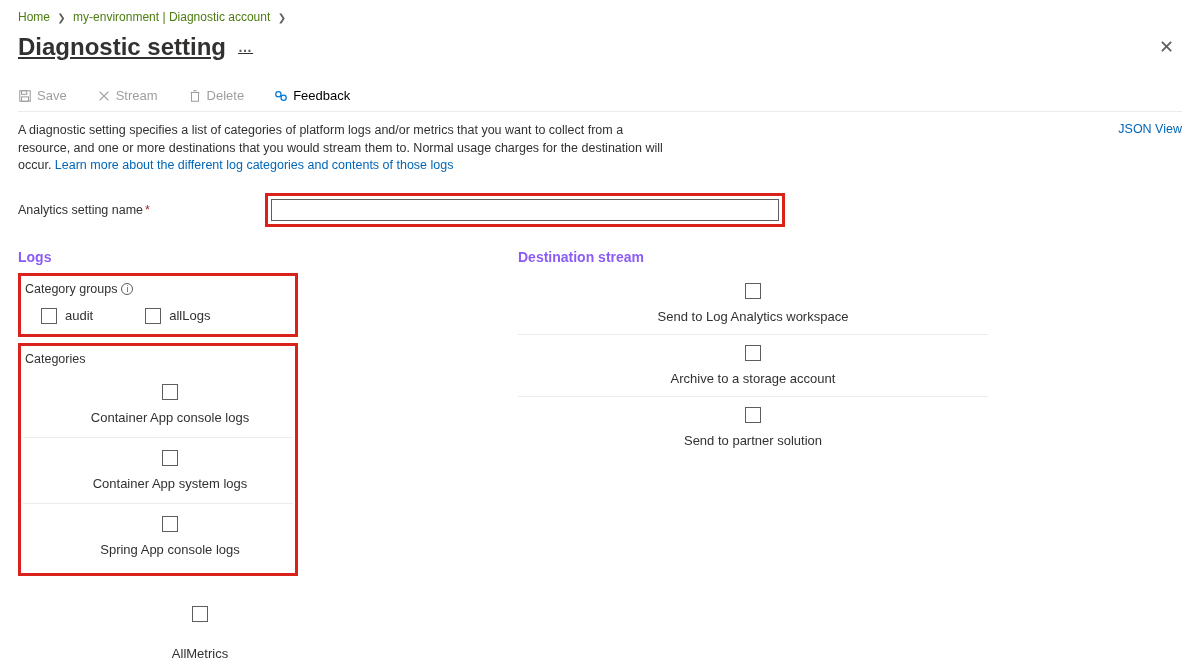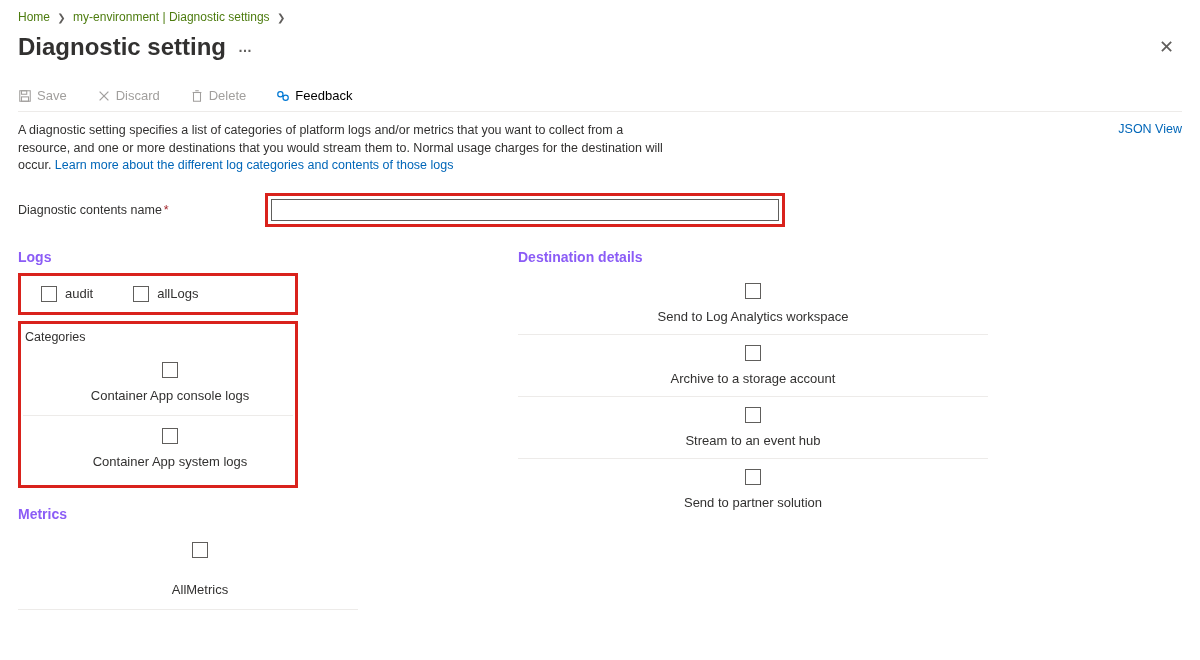--- a/index.html
+++ b/index.html
@@ -22,20 +22,21 @@
       align-items: center;
       margin: 6px 0 18px 0;
     }
     .page-title {
       font-size: 24px;
       font-weight: 600;
       color: #323130;
       display: flex;
       align-items: center;
       gap: 12px;
+      text-decoration: underline;
     }
     .page-title .dots { color: #605e5c; font-size: 14px; letter-spacing: 1px; }
     .close-x { font-size: 18px; color: #605e5c; cursor: pointer; padding: 4px 8px; }
     .toolbar {
       display: flex;
       gap: 30px;
       padding: 8px 0;
       border-bottom: 1px solid #edebe9;
       margin-bottom: 10px;
       align-items: center;
@@ -125,21 +126,21 @@
       display: flex;
       align-items: center;
       gap: 10px;
       padding: 12px 4px;
       font-size: 13px;
       flex-direction: column;
     }
     .check-row + .check-row { border-top: 1px solid #edebe9; }
     .group-row {
       display: flex;
-      gap: 40px;
+      gap: 52px;
       padding: 6px 18px 6px 18px;
     }
     .group-row .check-item {
       display: flex;
       align-items: center;
       gap: 8px;
       font-size: 13px;
     }
     input[type=checkbox] {
       width: 16px;
@@ -157,21 +158,21 @@
     .dest-list .check-row:first-child { border-top: none; }
     .dest-list { border-top: none; }
     .metrics-block { margin-top: 18px; }
   </style>
 </head>
 <body>
 
 <div class="breadcrumb">
   <a href="#">Home</a>
   <span class="sep">❯</span>
-  <a href="#">my-environment | Diagnostic settings</a>
+  <a href="#">my-environment | Diagnostic account</a>
   <span class="sep">❯</span>
 </div>
 
 <div class="header-row">
   <div class="page-title">
     <span>Diagnostic setting</span>
     <span class="dots">…</span>
   </div>
   <div class="close-x">✕</div>
 </div>
@@ -183,21 +184,21 @@
         <rect x="4" y="2" width="6" height="4"></rect>
         <rect x="4" y="9" width="8" height="5"></rect>
       </svg>
     <span>Save</span>
   </div>
   <div class="tool-btn">
     <svg viewBox="0 0 16 16" stroke="#a19f9d" stroke-width="1.4">
         <line x1="3" y1="3" x2="13" y2="13"></line>
         <line x1="13" y1="3" x2="3" y2="13"></line>
       </svg>
-    <span>Discard</span>
+    <span>Stream</span>
   </div>
   <div class="tool-btn">
     <svg viewBox="0 0 16 16" fill="none" stroke="#a19f9d" stroke-width="1.2">
         <rect x="4" y="4" width="8" height="10"></rect>
         <line x1="3" y1="4" x2="13" y2="4"></line>
         <line x1="6" y1="2" x2="10" y2="2"></line>
       </svg>
     <span>Delete</span>
   </div>
   <div class="tool-btn active">
@@ -211,33 +212,37 @@
 
 <div class="top-row">
   <div class="desc">
     <span>A diagnostic setting specifies a list of categories of platform logs and/or metrics that you want to collect from a resource, and one or more destinations that you would stream them to. Normal usage charges for the destination will occur. </span><a href="#">Learn more about the different log categories and contents of those logs</a>
   </div>
   <div class="json-view">JSON View</div>
 </div>
 
 <div class="field-row">
   <div class="field-label">
-    <span>Diagnostic contents name</span><span class="req">*</span>
+    <span>Analytics setting name</span><span class="req">*</span>
   </div>
   <div class="input-wrap">
     <input type="text" value="" style="">
   </div>
 </div>
 
 <div class="columns">
 
   <div class="col-left">
     <div class="section-title">Logs</div>
 
     <div class="hl-box">
+      <div class="sub-head">
+        <span>Category groups</span>
+        <span class="info-icon">i</span>
+      </div>
       <div class="group-row">
         <label class="check-item">
           <input type="checkbox" style="">
           <span>audit</span>
         </label>
         <label class="check-item">
           <input type="checkbox" style="">
           <span>allLogs</span>
         </label>
       </div>
@@ -246,47 +251,46 @@
     <div class="hl-box">
       <div class="sub-head">Categories</div>
       <label class="check-row">
         <input type="checkbox" style="">
         <span>Container App console logs</span>
       </label>
       <label class="check-row">
         <input type="checkbox" style="">
         <span>Container App system logs</span>
       </label>
+      <label class="check-row">
+        <input type="checkbox" style="">
+        <span>Spring App console logs</span>
+      </label>
     </div>
 
     <div class="metrics-block">
-      <div class="section-title">Metrics</div>
       <div class="plain-list">
         <label class="check-row" style="border-bottom:1px solid #edebe9;gap:24px;">
           <input type="checkbox" style="">
           <span>AllMetrics</span>
         </label>
       </div>
     </div>
   </div>
 
   <div class="col-right">
-    <div class="section-title">Destination details</div>
+    <div class="section-title">Destination stream</div>
     <div class="dest-list">
       <label class="check-row">
         <input type="checkbox" style="">
         <span>Send to Log Analytics workspace</span>
       </label>
       <label class="check-row">
         <input type="checkbox" style="">
         <span>Archive to a storage account</span>
       </label>
       <label class="check-row">
         <input type="checkbox" style="">
-        <span>Stream to an event hub</span>
-      </label>
-      <label class="check-row">
-        <input type="checkbox" style="">
         <span>Send to partner solution</span>
       </label>
     </div>
   </div>
 </div>
 
 </body></html>

